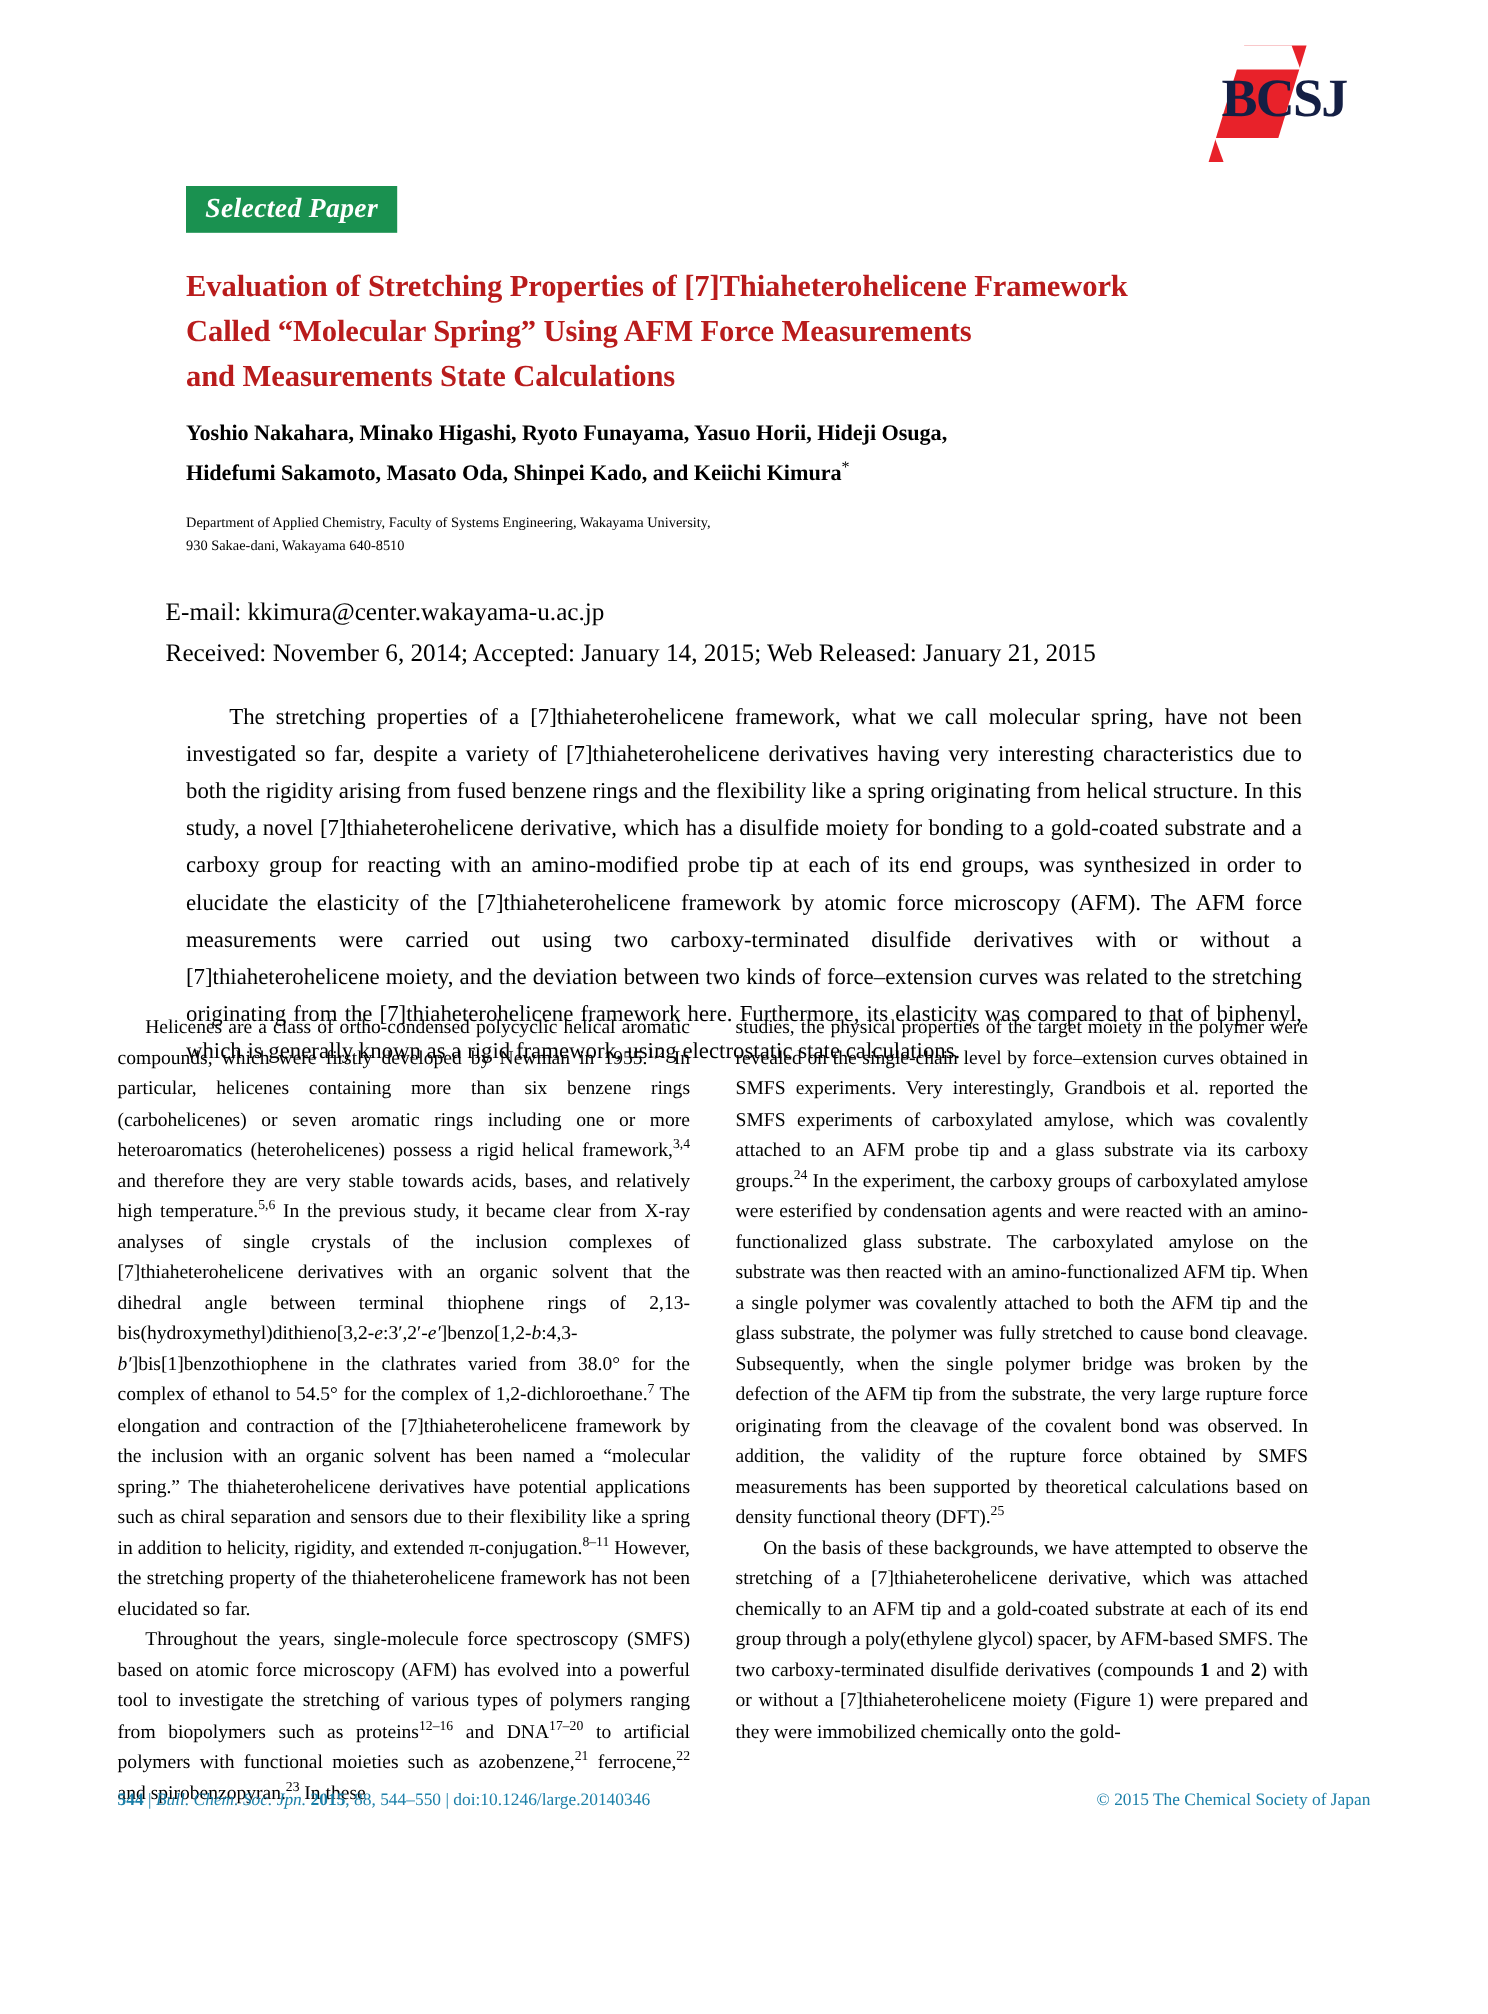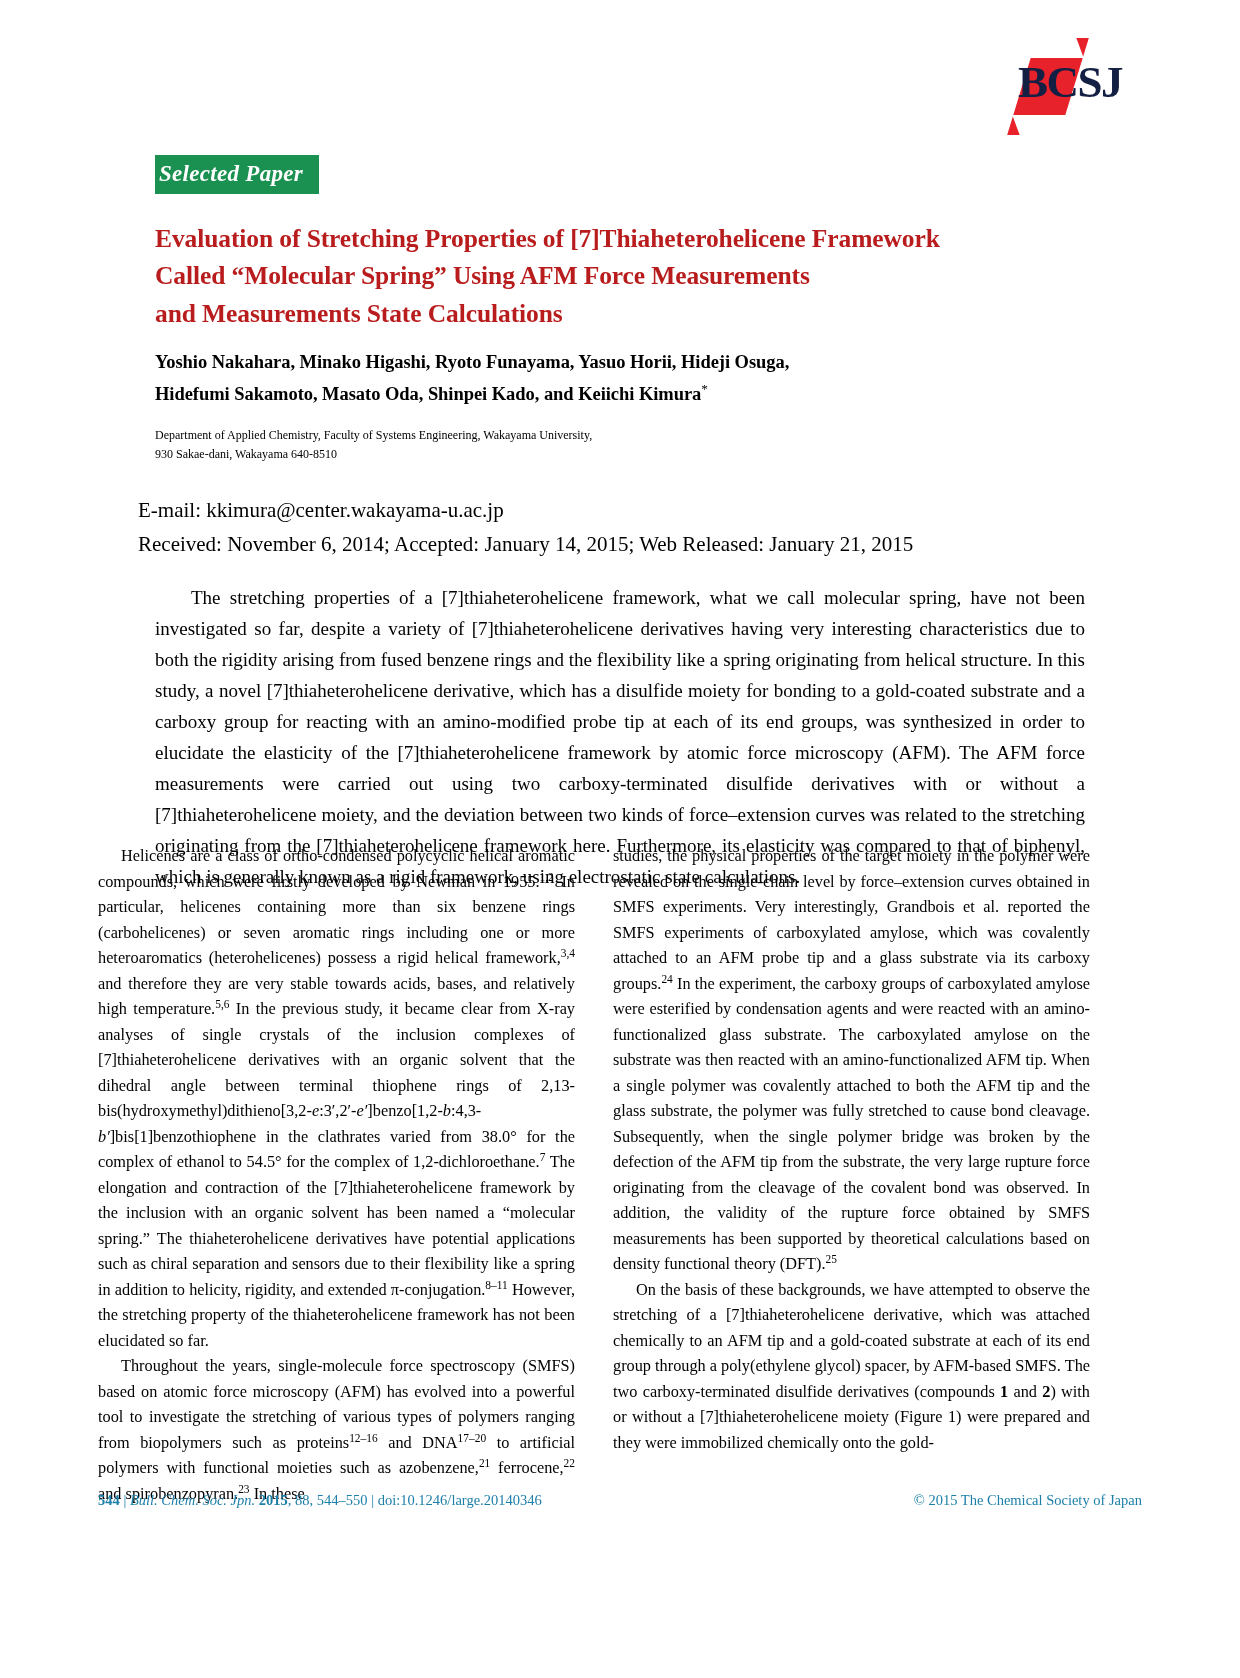--- a/index.html
+++ b/index.html
@@ -75,21 +75,21 @@
     line-height: 1;
   }
 
   
   .badge {
     position: absolute;
     left: 155px;
     top: 155px;
     background: #1a9150;
     color: #ffffff;
-    padding: 7px 16px 9px 4px;
+    padding: 7px 16px 9px 16px;
     font-family: "Liberation Serif", "DejaVu Serif", serif;
     font-style: italic;
     font-weight: bold;
     font-size: 23px;
     letter-spacing: 0.3px;
     line-height: 1;
   }
 
   
   .title {

